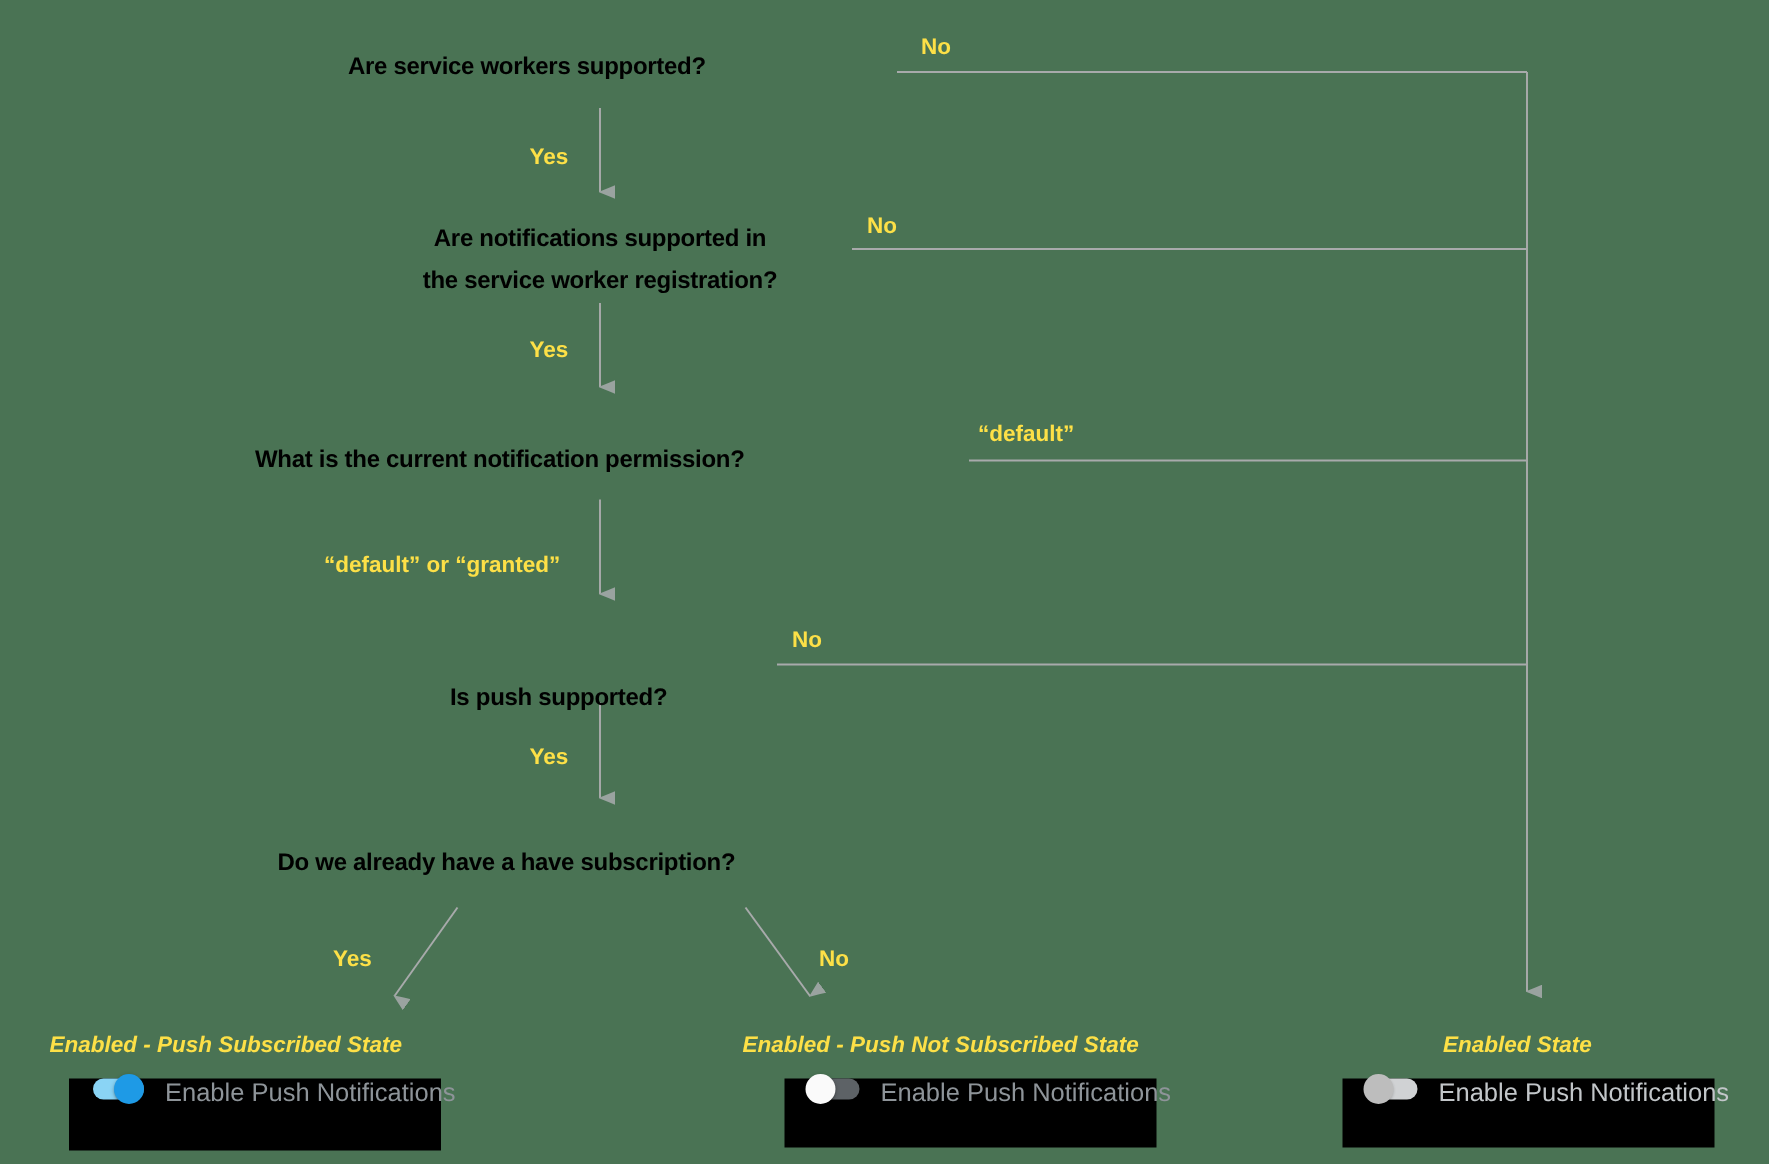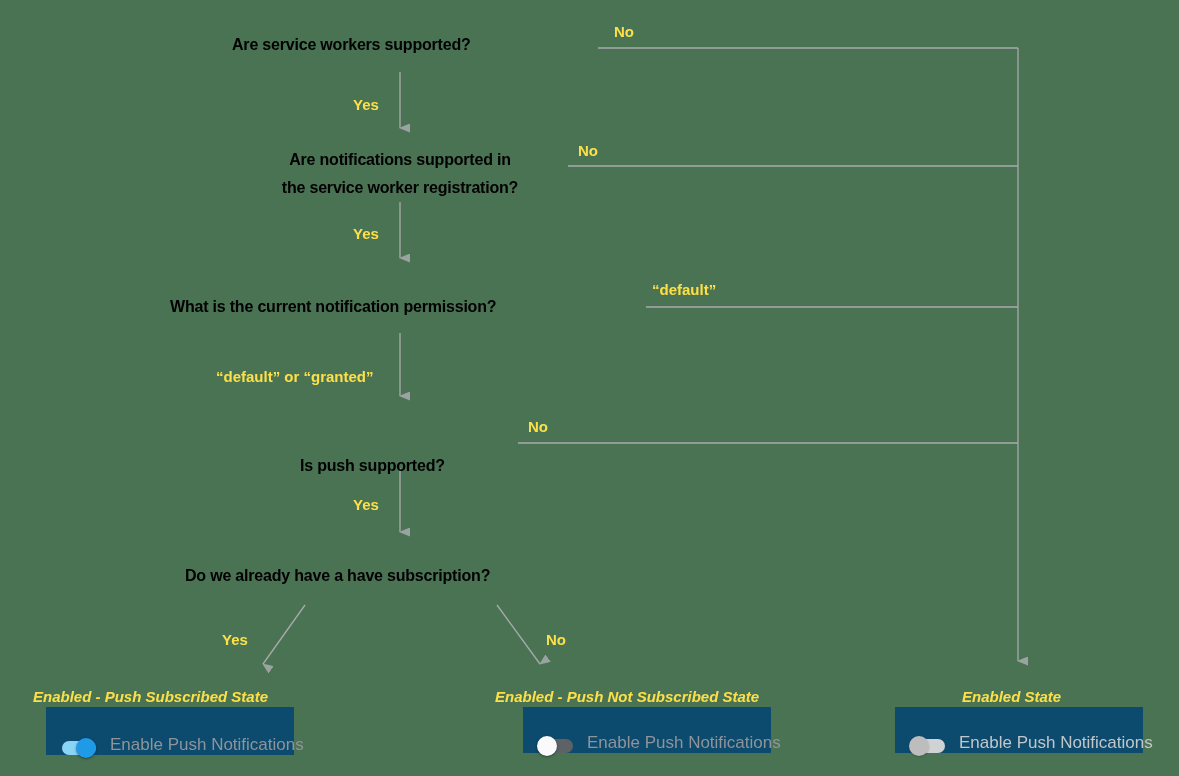--- a/index.html
+++ b/index.html
@@ -55,25 +55,26 @@
     color: #fde047;
     font-size: 15px;
     line-height: 18px;
     font-style: italic;
     font-weight: 700;
     white-space: nowrap;
   }
 
   .toggle-card {
     position: absolute;
-    background: #0c4a6e;
+    background: #000000;
     display: flex;
-    align-items: flex-end;
+    align-items: flex-start;
     box-sizing: border-box;
     padding: 0 16px;
+    margin-top: 12px;
   }
   .toggle-card .switch {
     position: relative;
     width: 34px;
     height: 14px;
     flex: 0 0 auto;
     margin-right: 14px;
   }
   .toggle-card .track {
     position: absolute;

